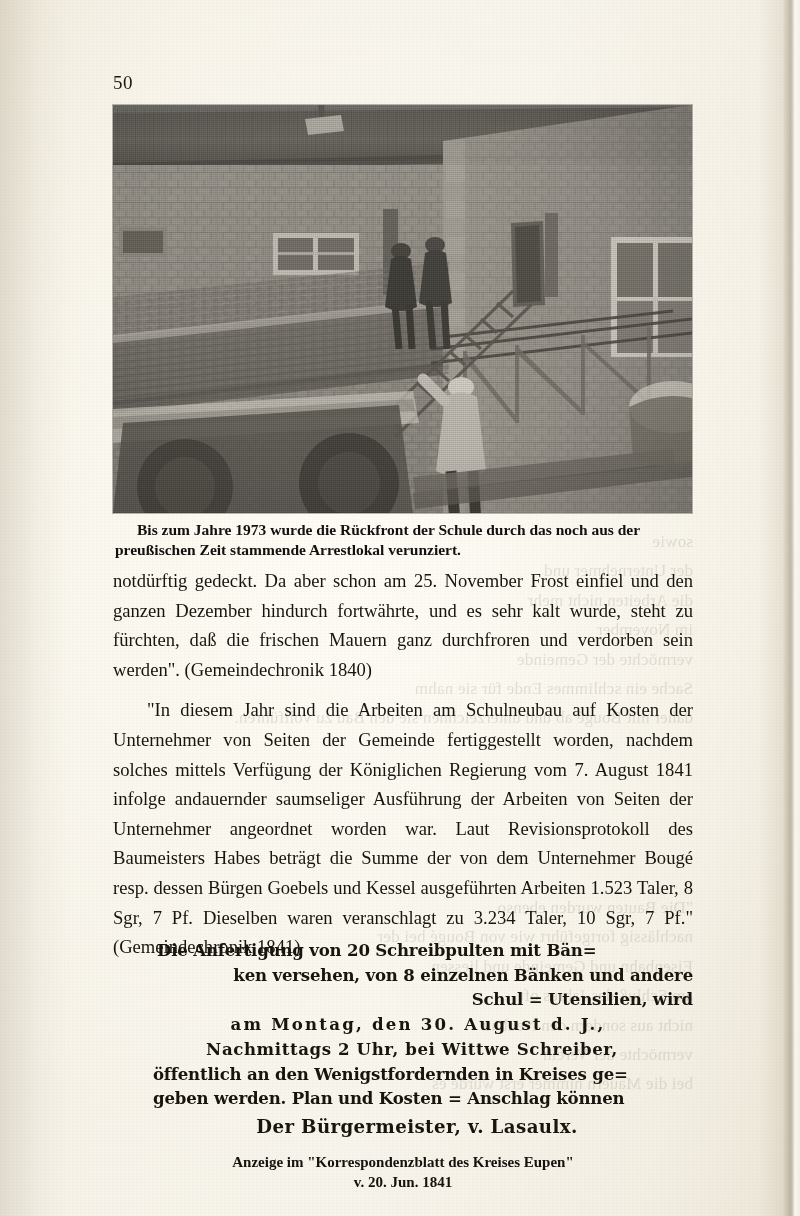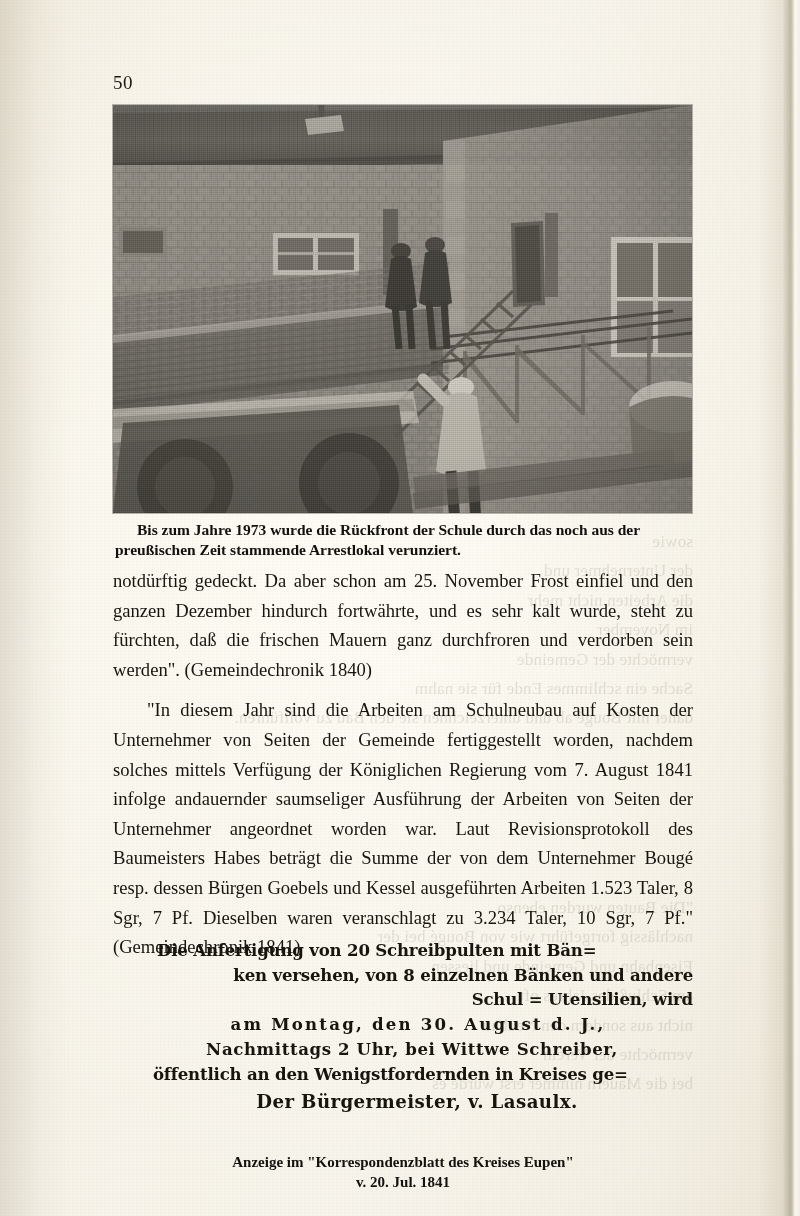--- a/index.html
+++ b/index.html
@@ -399,23 +399,24 @@
     <p class="indent">"In diesem Jahr sind die Arbeiten am Schulneubau auf Kosten der Unternehmer von Seiten der Gemeinde fertiggestellt worden, nachdem solches mittels Verfügung der Königlichen Regierung vom 7. August 1841 infolge andauernder saumseliger Ausführung der Arbeiten von Seiten der Unternehmer angeordnet worden war. Laut Revisionsprotokoll des Baumeisters Habes beträgt die Summe der von dem Unternehmer Bougé resp. dessen Bürgen Goebels und Kessel ausgeführten Arbeiten 1.523 Taler, 8 Sgr, 7 Pf. Dieselben waren veranschlagt zu 3.234 Taler, 10 Sgr, 7 Pf." (Gemeindechronik 1841)</p>
   </div>
 
   <div class="ad">
     <div class="fraktur ad-l1">Die Anfertigung von 20 Schreibpulten mit Bän=</div>
     <div class="fraktur ad-l2">ken versehen, von 8 einzelnen Bänken und andere</div>
     <div class="fraktur ad-l2">Schul = Utensilien, wird</div>
     <div class="fraktur ad-date">am Montag, den 30. August d. J.,</div>
     <div class="fraktur ad-time">Nachmittags 2 Uhr, bei Wittwe Schreiber,</div>
     <div class="fraktur ad-l3">öffentlich an den Wenigstfordernden in Kreises ge=</div>
+    <div class="fraktur ad-l3">geben werden.  Plan und Kosten = Anschlag können</div>
     <div class="fraktur ad-sig">Der Bürgermeister, v. Lasaulx.</div>
   </div>
 
   <div class="source">
     <div>Anzeige im "Korrespondenzblatt des Kreises Eupen"</div>
-    <div>v. 20. Jul. 1841</div>
+    <div>v. 20. Jun. 1841</div>
   </div>
 
   <div class="left-shade"></div>
   <div class="page-edge"></div>
 </div>
 
 </body></html>

